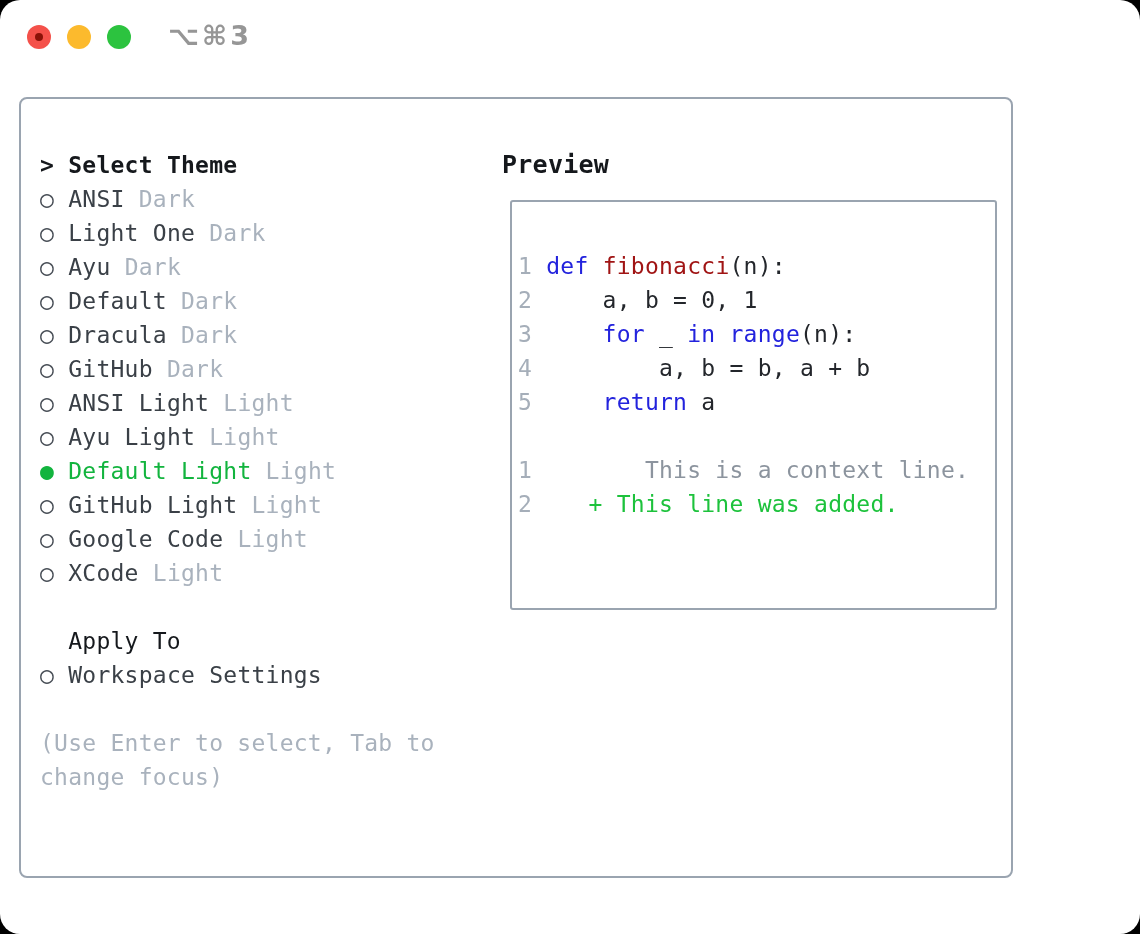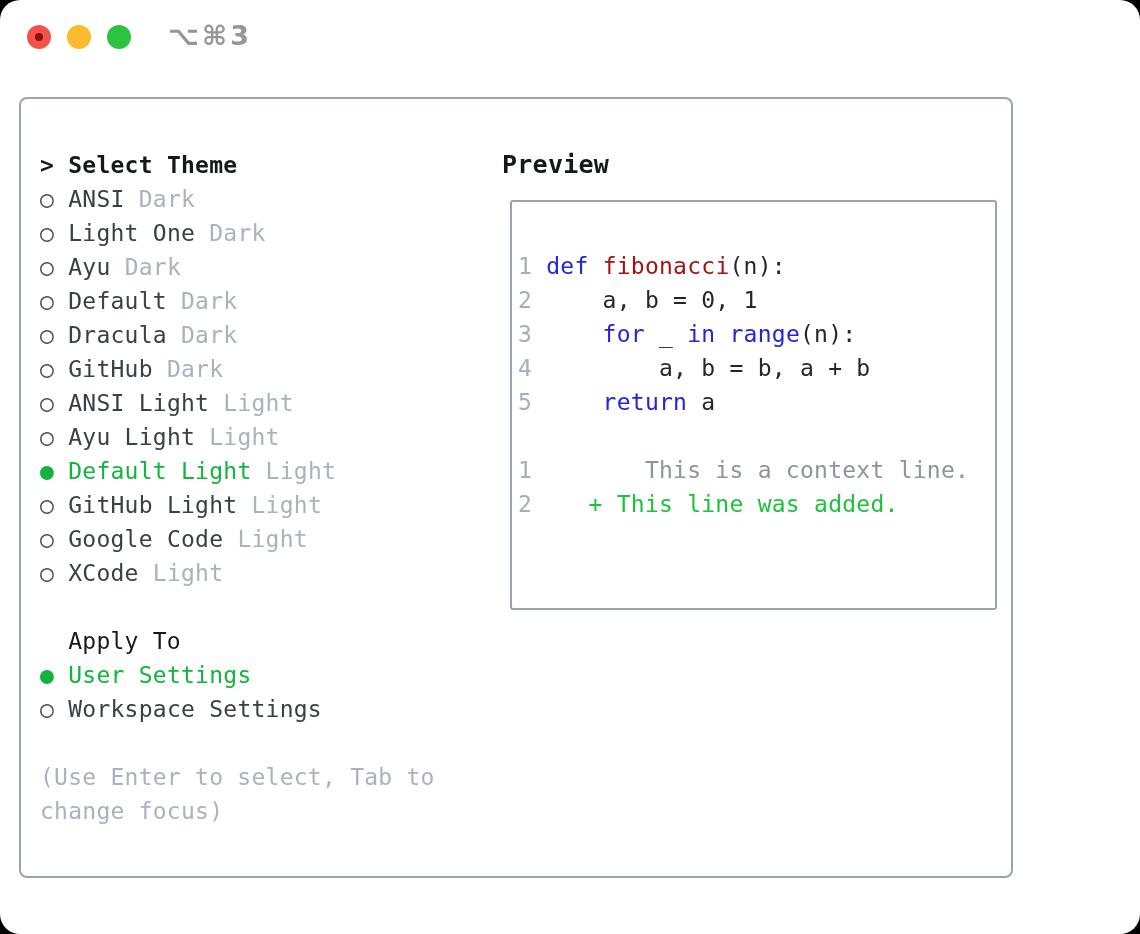--- a/index.html
+++ b/index.html
@@ -84,21 +84,20 @@
       <div class="row theme"><span class="bullet">○</span><span> </span><span class="name">Dracula</span><span> </span><span class="variant">Dark</span></div>
       <div class="row theme"><span class="bullet">○</span><span> </span><span class="name">GitHub</span><span> </span><span class="variant">Dark</span></div>
       <div class="row theme"><span class="bullet">○</span><span> </span><span class="name">ANSI Light</span><span> </span><span class="variant">Light</span></div>
       <div class="row theme"><span class="bullet">○</span><span> </span><span class="name">Ayu Light</span><span> </span><span class="variant">Light</span></div>
       <div class="row theme"><span class="bullet sel">●</span><span> </span><span class="name sel">Default Light</span><span> </span><span class="variant">Light</span></div>
       <div class="row theme"><span class="bullet">○</span><span> </span><span class="name">GitHub Light</span><span> </span><span class="variant">Light</span></div>
       <div class="row theme"><span class="bullet">○</span><span> </span><span class="name">Google Code</span><span> </span><span class="variant">Light</span></div>
       <div class="row theme"><span class="bullet">○</span><span> </span><span class="name">XCode</span><span> </span><span class="variant">Light</span></div>
       <div class="row"></div>
       <div class="row applyhdr"><span>  Apply To</span></div>
-      <div class="row opt"><span class="bullet sel">●</span><span> </span><span class="opt-label sel">User Settings</span></div>
       <div class="row opt"><span class="bullet">○</span><span> </span><span class="opt-label">Workspace Settings</span></div>
       <div class="row"></div>
       <div class="row help">(Use Enter to select, Tab to</div>
       <div class="row help">change focus)</div>
     </div>
 
   <div class="preview-title">Preview</div>
 
   <div class="preview-box">
     <div id="previewlines">

